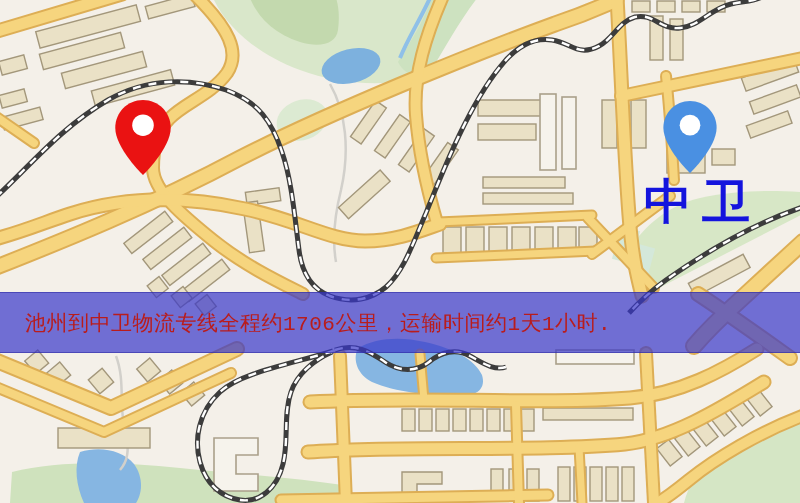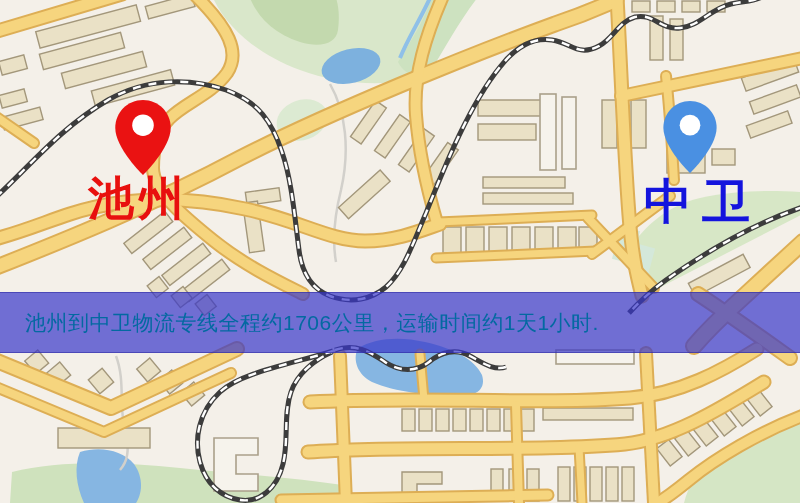--- a/index.html
+++ b/index.html
@@ -32,22 +32,22 @@
   .label-dest{left:644px;top:178px;font-size:48px;letter-spacing:10px;color:#1414dd;}
   
   .banner{
     position:absolute;left:0;top:292px;width:800px;height:61px;
     background:rgba(56,54,201,0.70);
     border-top:1px solid rgba(45,42,160,0.55);
     border-bottom:1px solid rgba(45,42,160,0.55);
     display:flex;align-items:center;padding-left:25px;
   }
   .banner span{
-    color:#0369a1;font-size:21px;letter-spacing:.5px;
-    font-family:Liberation Sans, sans-serif;
+    color:#b91c1c;font-size:21px;letter-spacing:.5px;
+    font-family:Liberation Mono, monospace;
   }
 </style>
 </head>
 <body>
 
 <div class="stage">
 
   <svg class="map-svg" viewBox="0 0 800 503" xmlns="http://www.w3.org/2000/svg">
     <defs>
       <path id="r1" d="M-6,32 L122,-6"></path>
@@ -270,21 +270,20 @@
         <use href="#wB" class="rlw"></use>
       <use href="#wC" class="rlw"></use>
         <use href="#wD" class="rlw"></use>
     </g>
   </svg>
 
   <svg class="pin pin-origin" viewBox="0 0 54 73" xmlns="http://www.w3.org/2000/svg">
     <path d="M27,0 C12,0 0,12 0,27 C0,47 27,73 27,73 C27,73 54,47 54,27 C54,12 42,0 27,0 Z" fill="#ea1212"></path>
     <circle cx="27" cy="24.5" r="10.5" fill="#ffffff"></circle>
   </svg>
-  <div class="city-label label-origin">池州</div>
 
   <svg class="pin pin-dest" viewBox="0 0 54 73" xmlns="http://www.w3.org/2000/svg">
     <path d="M27,0 C12,0 0,12 0,27 C0,47 27,73 27,73 C27,73 54,47 54,27 C54,12 42,0 27,0 Z" fill="#4a90e2"></path>
     <circle cx="27" cy="24.5" r="10.5" fill="#ffffff"></circle>
   </svg>
   <div class="city-label label-dest">中卫</div>
 
   <div class="banner">
     <span>池州到中卫物流专线全程约1706公里，运输时间约1天1小时.</span>
   </div>

